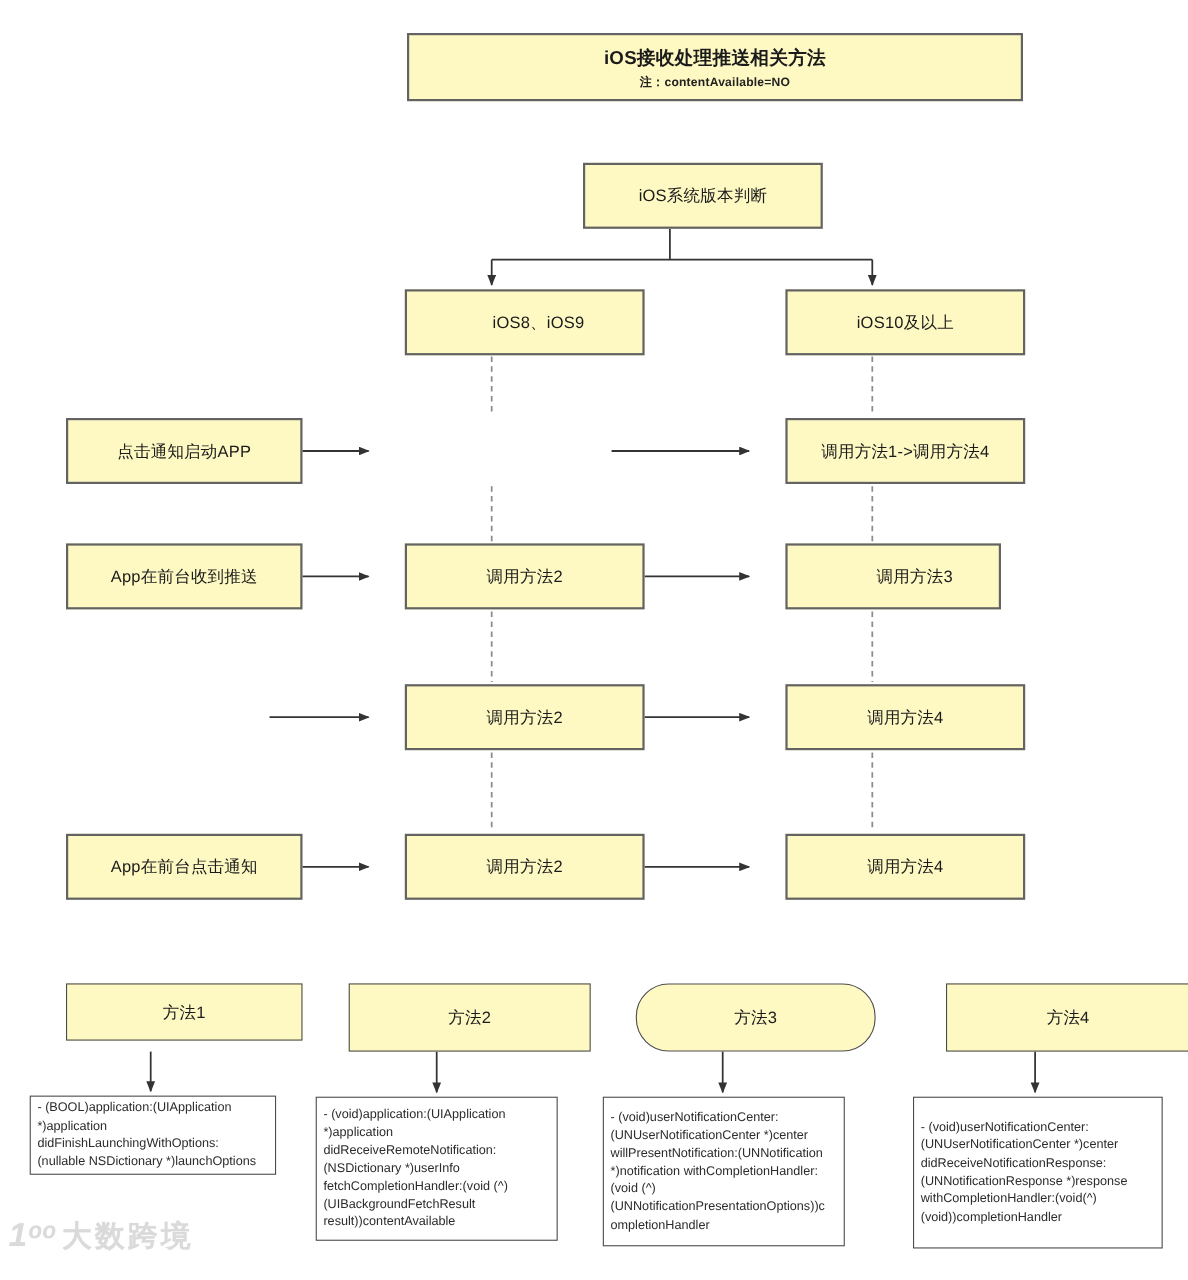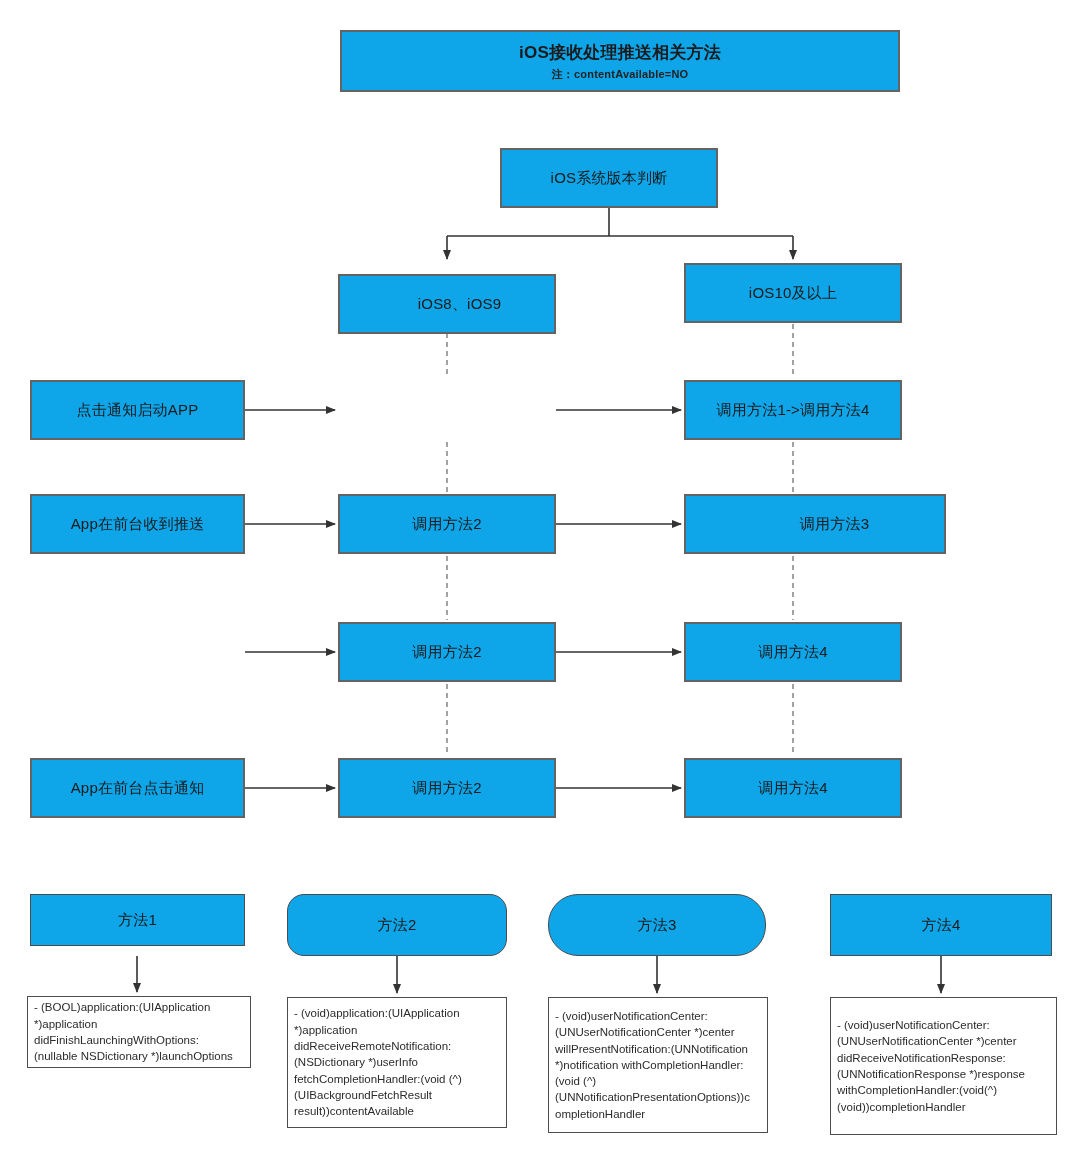--- a/index.html
+++ b/index.html
@@ -1,23 +1,23 @@
 <!DOCTYPE html>
 <html><head>
 <meta charset="utf-8">
 <style>
   html,body{margin:0;padding:0;background:#ffffff;}
   .stage{
     position:relative;width:1080px;height:1164px;background:#ffffff;
     font-family:"Liberation Sans","DejaVu Sans",sans-serif;color:#1b1b1b;overflow:hidden;
   }
   .box{
-    position:absolute;box-sizing:border-box;background:#0ea5e9;
+    position:absolute;box-sizing:border-box;background:#fef9c3;
     border:2px solid #636363;display:flex;align-items:center;justify-content:center;
-    font-size:15px;letter-spacing:.2px;text-align:right;z-index:2;
+    font-size:15px;letter-spacing:.2px;text-align:right;z-index:2;margin-left:30px;
   }
   .titlebox{flex-direction:column;gap:3px;}
   .titlebox .t1{font-weight:bold;font-size:17px;}
   .titlebox .t2{font-weight:bold;font-size:11px;color:#222;}
   .mheader{border-width:1.5px;border-color:#4c4c4c;}
   .code{
     position:absolute;box-sizing:border-box;background:#ffffff;
     border:1.5px solid #4c4c4c;display:flex;align-items:center;z-index:2;
     padding:4px 6px;font-size:11.5px;line-height:1.42;color:#2b2b2b;text-align:left;
   }
@@ -71,41 +71,41 @@
 
   <div class="box titlebox" style="left:340px;top:30px;width:560px;height:62px;">
     <div class="t1">iOS接收处理推送相关方法</div>
     <div class="t2">注：contentAvailable=NO</div>
   </div>
 
   <div class="box" style="left:500px;top:148px;width:218px;height:60px;">
     <span>iOS系统版本判断</span>
   </div>
 
-  <div class="box" style="left:338px;top:274px;width:218px;height:60px;padding-left:25px;">
+  <div class="box" style="left:338px;top:263px;width:218px;height:60px;padding-left:25px;">
     <span>iOS8、iOS9</span>
   </div>
   <div class="box" style="left:684px;top:263px;width:218px;height:60px;">
     <span>iOS10及以上</span>
   </div>
 
   <div class="box" style="left:30px;top:380px;width:215px;height:60px;">
     <span>点击通知启动APP</span>
   </div>
   <div class="box" style="left:684px;top:380px;width:218px;height:60px;">
     <span>调用方法1-&gt;调用方法4</span>
   </div>
 
   <div class="box" style="left:30px;top:494px;width:215px;height:60px;">
     <span>App在前台收到推送</span>
   </div>
   <div class="box" style="left:338px;top:494px;width:218px;height:60px;">
     <span>调用方法2</span>
   </div>
-  <div class="box" style="left:684px;top:494px;width:262px;height:60px;padding-left:39px;">
+  <div class="box" style="left:684px;top:494px;width:196px;height:60px;padding-left:39px;">
     <span>调用方法3</span>
   </div>
 
   <div class="box" style="left:338px;top:622px;width:218px;height:60px;">
     <span>调用方法2</span>
   </div>
   <div class="box" style="left:684px;top:622px;width:218px;height:60px;">
     <span>调用方法4</span>
   </div>
 
@@ -115,21 +115,21 @@
   <div class="box" style="left:338px;top:758px;width:218px;height:60px;">
     <span>调用方法2</span>
   </div>
   <div class="box" style="left:684px;top:758px;width:218px;height:60px;">
     <span>调用方法4</span>
   </div>
 
   <div class="box mheader" style="left:30px;top:894px;width:215px;height:52px;">
     <span>方法1</span>
   </div>
-  <div class="box mheader" style="left:287px;top:894px;width:220px;height:62px;border-radius:17px;">
+  <div class="box mheader" style="left:287px;top:894px;width:220px;height:62px;">
     <span>方法2</span>
   </div>
   <div class="box mheader" style="left:548px;top:894px;width:218px;height:62px;border-radius:30px;">
     <span>方法3</span>
   </div>
   <div class="box mheader" style="left:830px;top:894px;width:222px;height:62px;">
     <span>方法4</span>
   </div>
 
   <div class="code" style="left:27px;top:996px;width:224px;height:72px;">
@@ -158,14 +158,18 @@
   </div>
   <div class="code" style="left:830px;top:997px;width:227px;height:138px;">
     <span>- (void)userNotificationCenter:
 (UNUserNotificationCenter *)center
 didReceiveNotificationResponse:
 (UNNotificationResponse *)response
 withCompletionHandler:(void(^)
 (void))completionHandler</span>
   </div>
 
+  <div class="watermark">
+    <span class="wm-logo">1ᵒᵒ</span>
+    <span class="wm-text">大数跨境</span>
+  </div>
 
 </div>
 
 </body></html>

